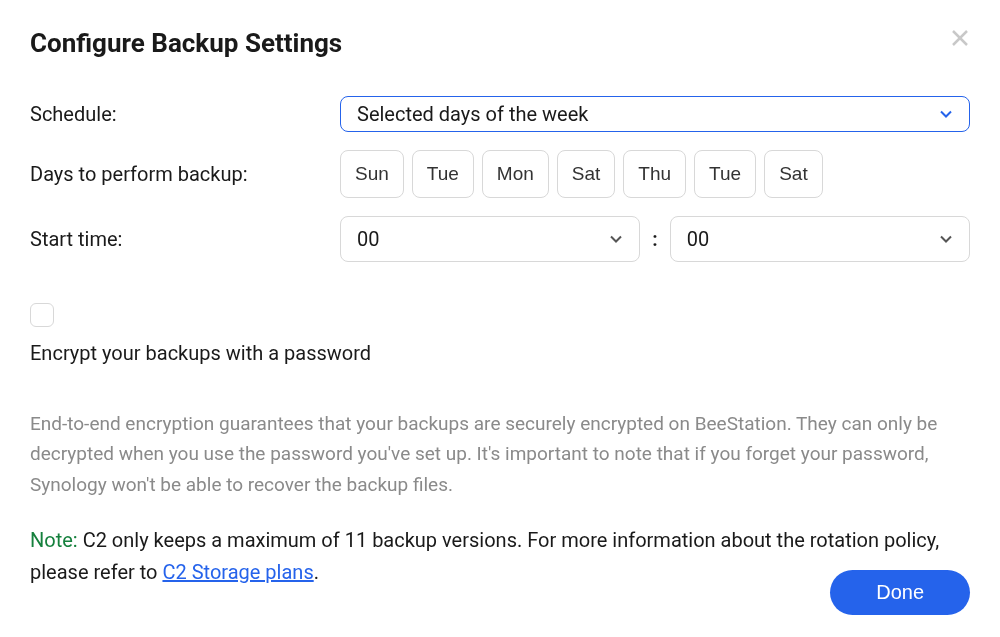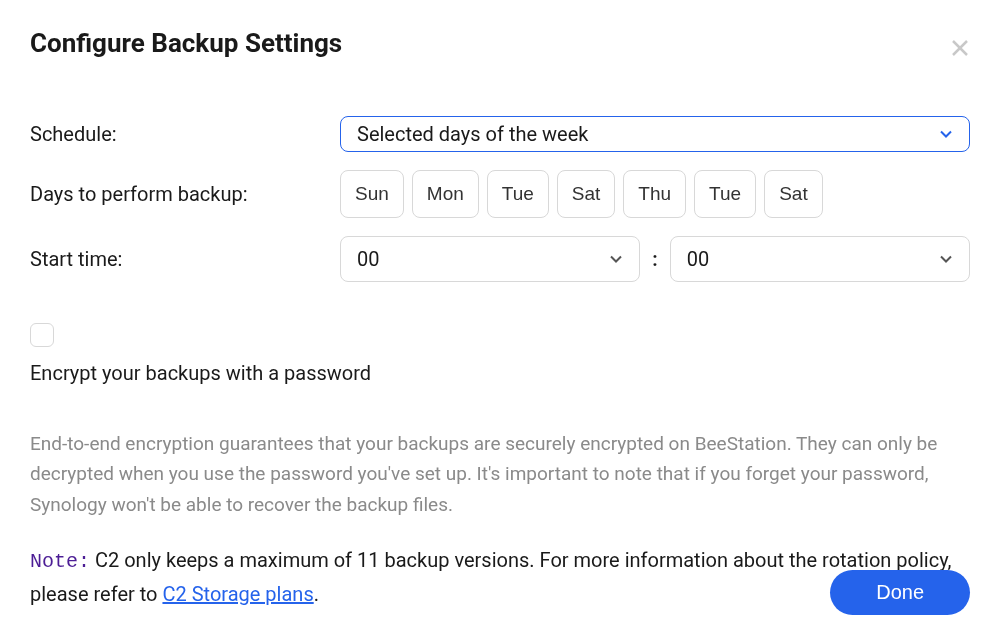--- a/index.html
+++ b/index.html
@@ -12,22 +12,22 @@
       background: #fff;
       color: #1a1a1a;
       width: 1000px;
       height: 637px;
       padding: 28px 30px;
       position: relative;
     }
     .header {
       display: flex;
       justify-content: space-between;
-      align-items: flex-end;
-      margin-bottom: 58px;
+      align-items: flex-start;
+      margin-bottom: 38px;
     }
     .title {
       font-size: 26px;
       font-weight: 700;
       color: #1a1a1a;
     }
     .close-icon {
       width: 20px;
       height: 20px;
       cursor: pointer;
@@ -142,22 +142,21 @@
       color: #8a8a8a;
       margin-top: 44px;
     }
     .note-section {
       margin-top: 24px;
       font-size: 20px;
       line-height: 1.6;
       color: #1a1a1a;
     }
     .note-label {
-      color: #4c1d95;
-      font-family: Liberation Mono, monospace;
+      color: #15803d;
     }
     .note-link {
       color: #2563eb;
       text-decoration: underline;
       cursor: pointer;
     }
     .footer {
       position: absolute;
       bottom: 22px;
       right: 30px;
@@ -191,22 +190,22 @@
     <svg class="chevron-down" viewBox="0 0 14 14">
       <polyline points="2,4.5 7,9.5 12,4.5"></polyline>
     </svg>
   </div>
 </div>
 
 <div class="form-row">
   <div class="form-label">Days to perform backup:</div>
   <div class="day-buttons">
     <button class="day-btn">Sun</button>
+    <button class="day-btn">Tue</button>
     <button class="day-btn">Mon</button>
-    <button class="day-btn">Tue</button>
     <button class="day-btn">Sat</button>
     <button class="day-btn">Thu</button>
     <button class="day-btn">Tue</button>
     <button class="day-btn">Sat</button>
   </div>
 </div>
 
 <div class="form-row">
   <div class="form-label">Start time:</div>
   <div class="time-row">

